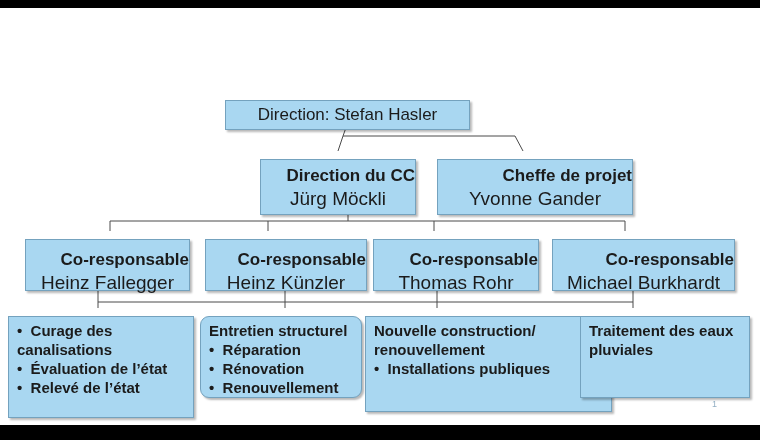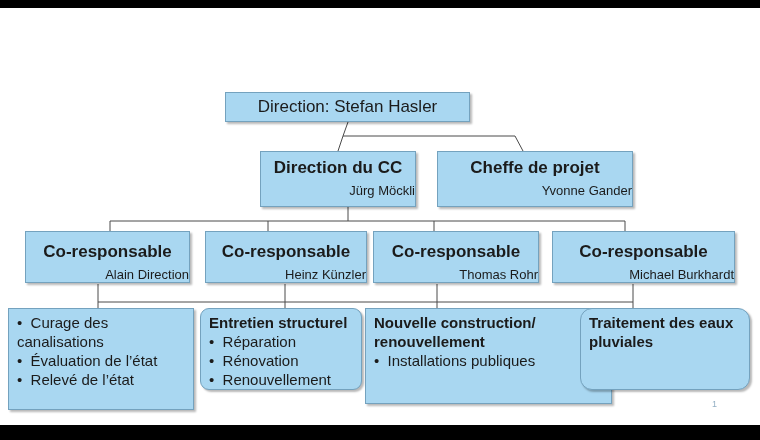--- a/index.html
+++ b/index.html
@@ -20,40 +20,41 @@
   .letterbox{position:absolute;left:0;width:760px;background:var(--letterbox);}
   .letterbox.top{top:0;height:8px;}
   .letterbox.bottom{top:425px;height:15px;}
   .connectors{position:absolute;left:0;top:0;width:760px;height:440px;}
   .cline{stroke:var(--connector);stroke-width:1;fill:none;}
   .box{
     position:absolute;background:var(--box-fill);
     border:1px solid var(--box-border);
     box-shadow:2px 2px 2px rgba(0,0,0,0.28);
     text-align:center;
+    margin-top:8px;
   }
   .topbox{left:225px;top:92px;width:245px;height:30px;
     font-size:17px;line-height:28px;}
-  .twoline .bt{font-weight:bold;font-size:17px;line-height:23px;}
-  .twoline .bn{font-size:13px;line-height:23px;text-align:right;}
+  .twoline .bt{font-weight:bold;font-size:17px;line-height:23px;text-align:right;}
+  .twoline .bn{font-size:19px;line-height:23px;}
   .l2{top:151px;height:56px;padding-top:4px;}
   .l2-1{left:260px;width:156px;}
   .l2-2{left:437px;width:196px;}
   .l3{top:231px;height:52px;padding-top:8px;}
   .l3-1{left:25px;width:165px;}
   .l3-2{left:205px;width:162px;}
   .l3-3{left:373px;width:166px;}
   .l3-4{left:552px;width:183px;}
   .dept{top:308px;text-align:left;padding:4px 8px 0 8px;font-size:15px;}
   .dept .dt{font-weight:bold;line-height:19px;white-space:pre-line;}
-  .dept .bullet{line-height:19px;}
+  .dept .bullet{line-height:19px;font-weight:bold;}
   .d1{left:8px;width:186px;height:102px;}
   .d2{left:200px;width:162px;height:82px;border-radius:9px;}
   .d3{left:365px;width:247px;height:96px;}
-  .d4{left:580px;width:170px;height:82px;border-radius:12px;}
+  .d4{left:580px;width:170px;height:82px;}
   .page-number{
     position:absolute;left:712px;top:399px;font-size:9px;
     color:var(--page-number);
   }
 </style>
 </head>
 <body>
 
 <div class="stage">
 
@@ -86,21 +87,21 @@
     <div class="bt">Direction du CC</div>
     <div class="bn">Jürg Möckli</div>
   </div>
   <div class="box twoline l2 l2-2">
     <div class="bt">Cheffe de projet</div>
     <div class="bn">Yvonne Gander</div>
   </div>
 
   <div class="box twoline l3 l3-1">
     <div class="bt">Co-responsable</div>
-    <div class="bn">Alain Direction</div>
+    <div class="bn">Heinz Fallegger</div>
   </div>
   <div class="box twoline l3 l3-2">
     <div class="bt">Co-responsable</div>
     <div class="bn">Heinz Künzler</div>
   </div>
   <div class="box twoline l3 l3-3">
     <div class="bt">Co-responsable</div>
     <div class="bn">Thomas Rohr</div>
   </div>
   <div class="box twoline l3 l3-4">

